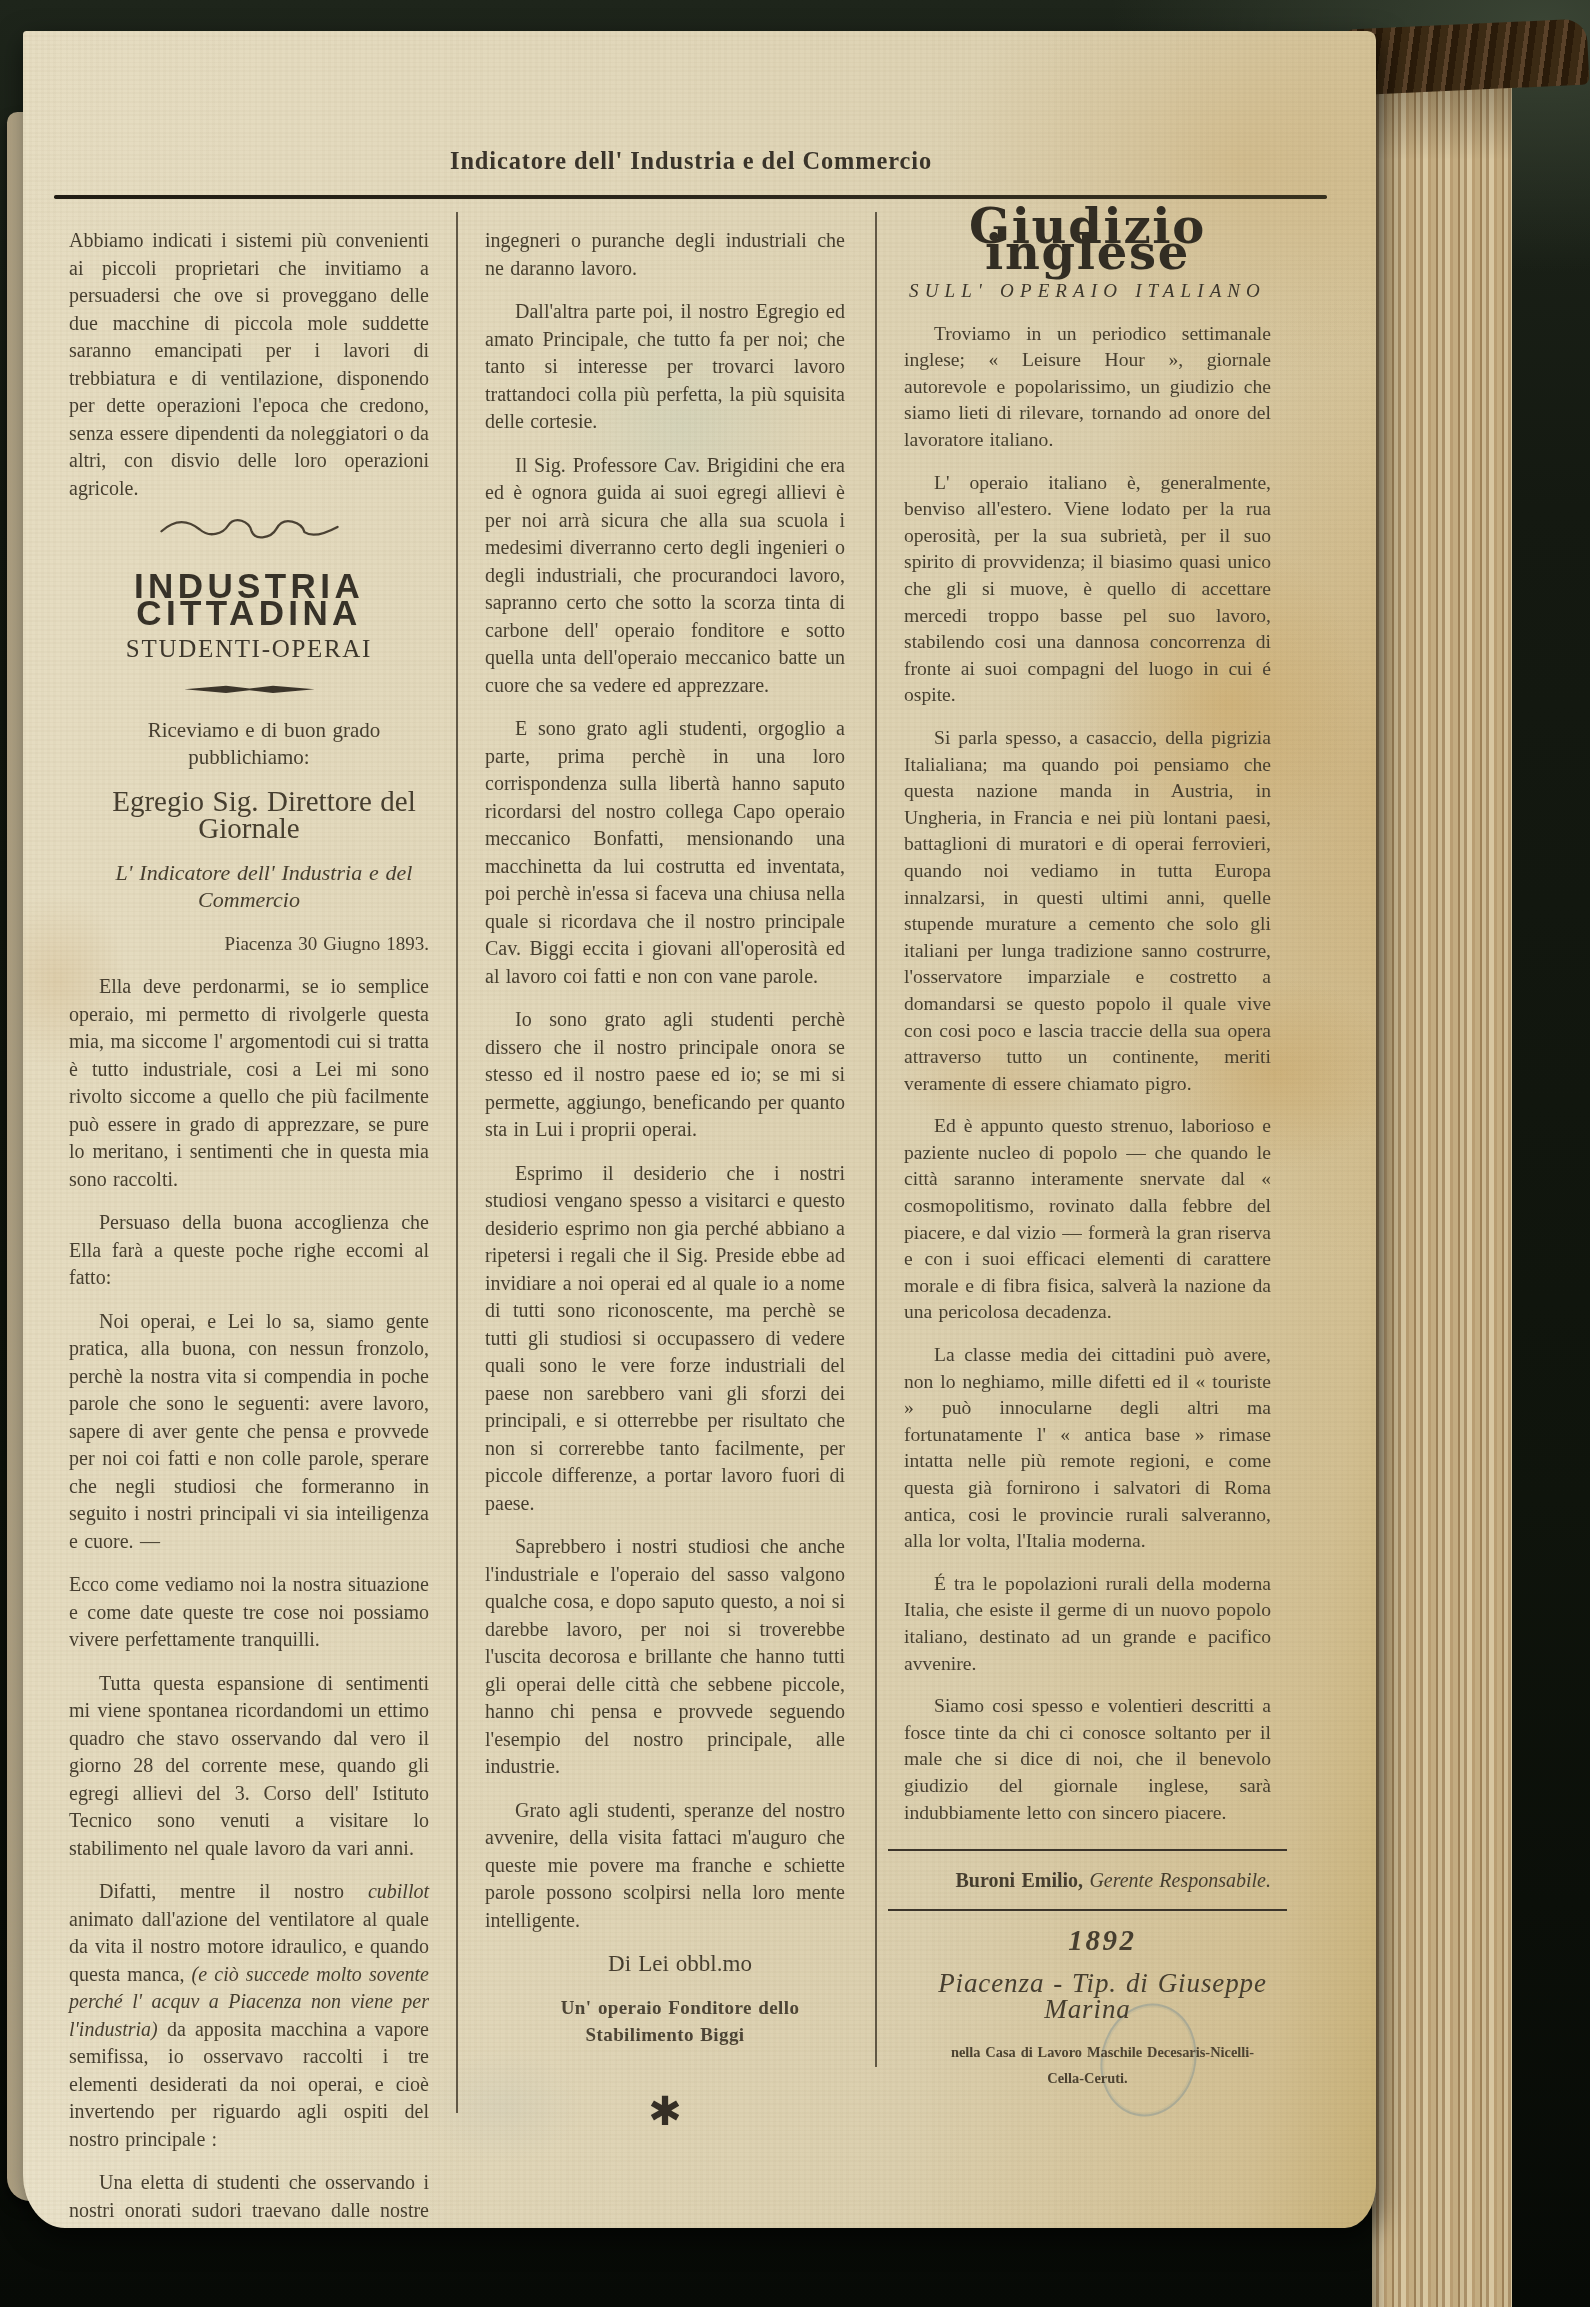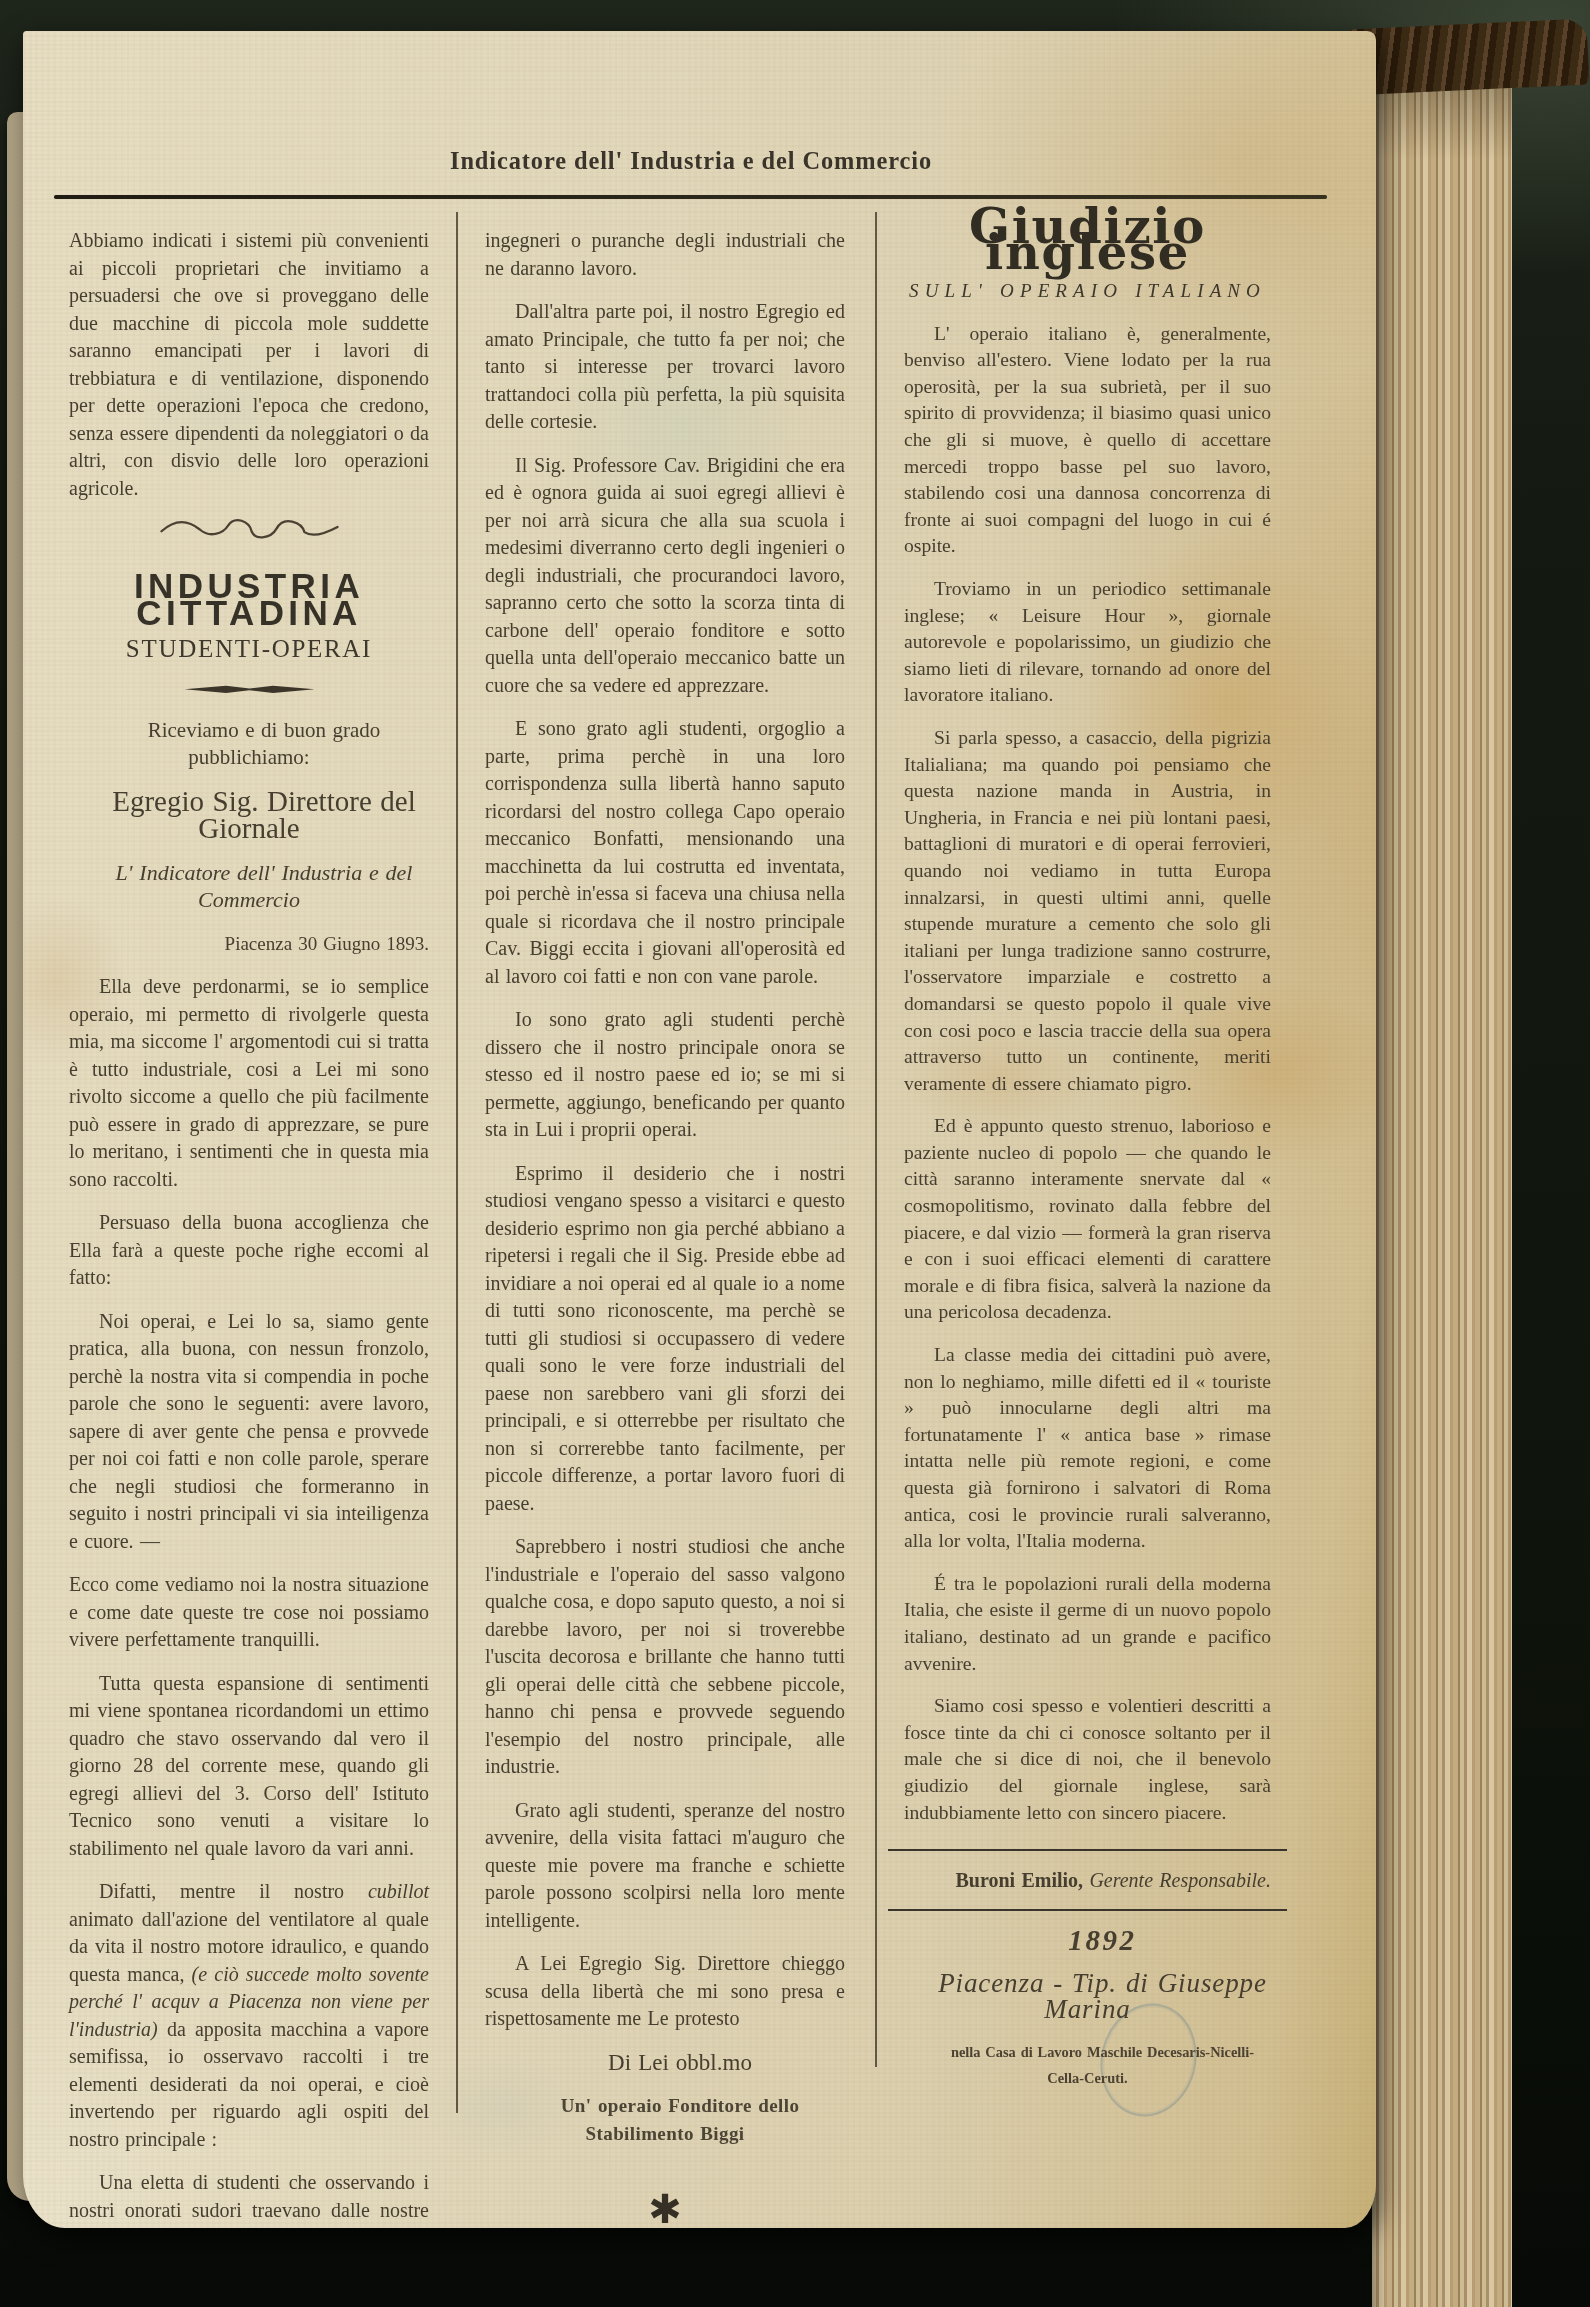--- a/index.html
+++ b/index.html
@@ -160,31 +160,30 @@
 
     <div class="col" id="col2">
       <p class="para cont">ingegneri o puranche degli industriali che ne daranno lavoro.</p>
       <p class="para">Dall'altra parte poi, il nostro Egregio ed amato Principale, che tutto fa per noi; che tanto si interesse per trovarci lavoro trattandoci colla più perfetta, la più squisita delle cortesie.</p>
       <p class="para">Il Sig. Professore Cav. Brigidini che era ed è ognora guida ai suoi egregi allievi è per noi arrà sicura che alla sua scuola i medesimi diverranno certo degli ingenieri o degli industriali, che procurandoci lavoro, sapranno certo che sotto la scorza tinta di carbone dell' operaio fonditore e sotto quella unta dell'operaio meccanico batte un cuore che sa vedere ed apprezzare.</p>
       <p class="para">E sono grato agli studenti, orgoglio a parte, prima perchè in una loro corrispondenza sulla libertà hanno saputo ricordarsi del nostro collega Capo operaio meccanico Bonfatti, mensionando una macchinetta da lui costrutta ed inventata, poi perchè in'essa si faceva una chiusa nella quale si ricordava che il nostro principale Cav. Biggi eccita i giovani all'operosità ed al lavoro coi fatti e non con vane parole.</p>
       <p class="para">Io sono grato agli studenti perchè dissero che il nostro principale onora se stesso ed il nostro paese ed io; se mi si permette, aggiungo, beneficando per quanto sta in Lui i proprii operai.</p>
       <p class="para">Esprimo il desiderio che i nostri studiosi vengano spesso a visitarci e questo desiderio esprimo non gia perché abbiano a ripetersi i regali che il Sig. Preside ebbe ad invidiare a noi operai ed al quale io a nome di tutti sono riconoscente, ma perchè se tutti gli studiosi si occupassero di vedere quali sono le vere forze industriali del paese non sarebbero vani gli sforzi dei principali, e si otterrebbe per risultato che non si correrebbe tanto facilmente, per piccole differenze, a portar lavoro fuori di paese.</p>
       <p class="para">Saprebbero i nostri studiosi che anche l'industriale e l'operaio del sasso valgono qualche cosa, e dopo saputo questo, a noi si darebbe lavoro, per noi si troverebbe l'uscita decorosa e brillante che hanno tutti gli operai delle città che sebbene piccole, hanno chi pensa e provvede seguendo l'esempio del nostro principale, alle industrie.</p>
       <p class="para">Grato agli studenti, speranze del nostro avvenire, della visita fattaci m'auguro che queste mie povere ma franche e schiette parole possono scolpirsi nella loro mente intelligente.</p>
-      <p class="para">A Lei Egregio Sig. Direttore chieggo scusa della libertà che mi sono presa e rispettosamente me Le protesto</p>
       <p class="para closing">Di Lei obbl.mo</p>
       <p class="para sig">Un' operaio Fonditore dello Stabilimento Biggi</p>
       <div class="star-orn">✱</div>
     </div>
 
     <div class="col" id="col3">
       <h1 class="art-title">Giudizio inglese</h1>
       <div class="art-sub">SULL' OPERAIO ITALIANO</div>
+      <p class="para">Troviamo in un periodico settimanale inglese; « Leisure Hour », giornale autorevole e popolarissimo, un giudizio che siamo lieti di rilevare, tornando ad onore del lavoratore italiano.</p>
       <p class="para">L' operaio italiano è, generalmente, benviso all'estero. Viene lodato per la rua operosità, per la sua subrietà, per il suo spirito di provvidenza; il biasimo quasi unico che gli si muove, è quello di accettare mercedi troppo basse pel suo lavoro, stabilendo cosi una dannosa concorrenza di fronte ai suoi compagni del luogo in cui é ospite.</p>
-      <p class="para">Troviamo in un periodico settimanale inglese; « Leisure Hour », giornale autorevole e popolarissimo, un giudizio che siamo lieti di rilevare, tornando ad onore del lavoratore italiano.</p>
       <p class="para">Si parla spesso, a casaccio, della pigrizia Italialiana; ma quando poi pensiamo che questa nazione manda in Austria, in Ungheria, in Francia e nei più lontani paesi, battaglioni di muratori e di operai ferrovieri, quando noi vediamo in tutta Europa innalzarsi, in questi ultimi anni, quelle stupende murature a cemento che solo gli italiani per lunga tradizione sanno costrurre, l'osservatore imparziale e costretto a domandarsi se questo popolo il quale vive con cosi poco e lascia traccie della sua opera attraverso tutto un continente, meriti veramente di essere chiamato pigro.</p>
       <p class="para">Ed è appunto questo strenuo, laborioso e paziente nucleo di popolo — che quando le città saranno interamente snervate dal « cosmopolitismo, rovinato dalla febbre del piacere, e dal vizio — formerà la gran riserva e con i suoi efficaci elementi di carattere morale e di fibra fisica, salverà la nazione da una pericolosa decadenza.</p>
       <p class="para">La classe media dei cittadini può avere, non lo neghiamo, mille difetti ed il « touriste » può innocularne degli altri ma fortunatamente l' « antica base » rimase intatta nelle più remote regioni, e come questa già fornirono i salvatori di Roma antica, cosi le provincie rurali salveranno, alla lor volta, l'Italia moderna.</p>
       <p class="para">É tra le popolazioni rurali della moderna Italia, che esiste il germe di un nuovo popolo italiano, destinato ad un grande e pacifico avvenire.</p>
       <p class="para">Siamo cosi spesso e volentieri descritti a fosce tinte da chi ci conosce soltanto per il male che si dice di noi, che il benevolo giudizio del giornale inglese, sarà indubbiamente letto con sincero piacere.</p>
       <div class="sig-rule"></div>
       <p class="para manager"><span class="mname">Buroni Emilio, </span><span class="mrole">Gerente Responsabile.</span></p>
       <div class="sig-rule2"></div>
       <p class="para imp-year">1892</p>
       <p class="para imp-pub">Piacenza - Tip. di Giuseppe Marina</p>

